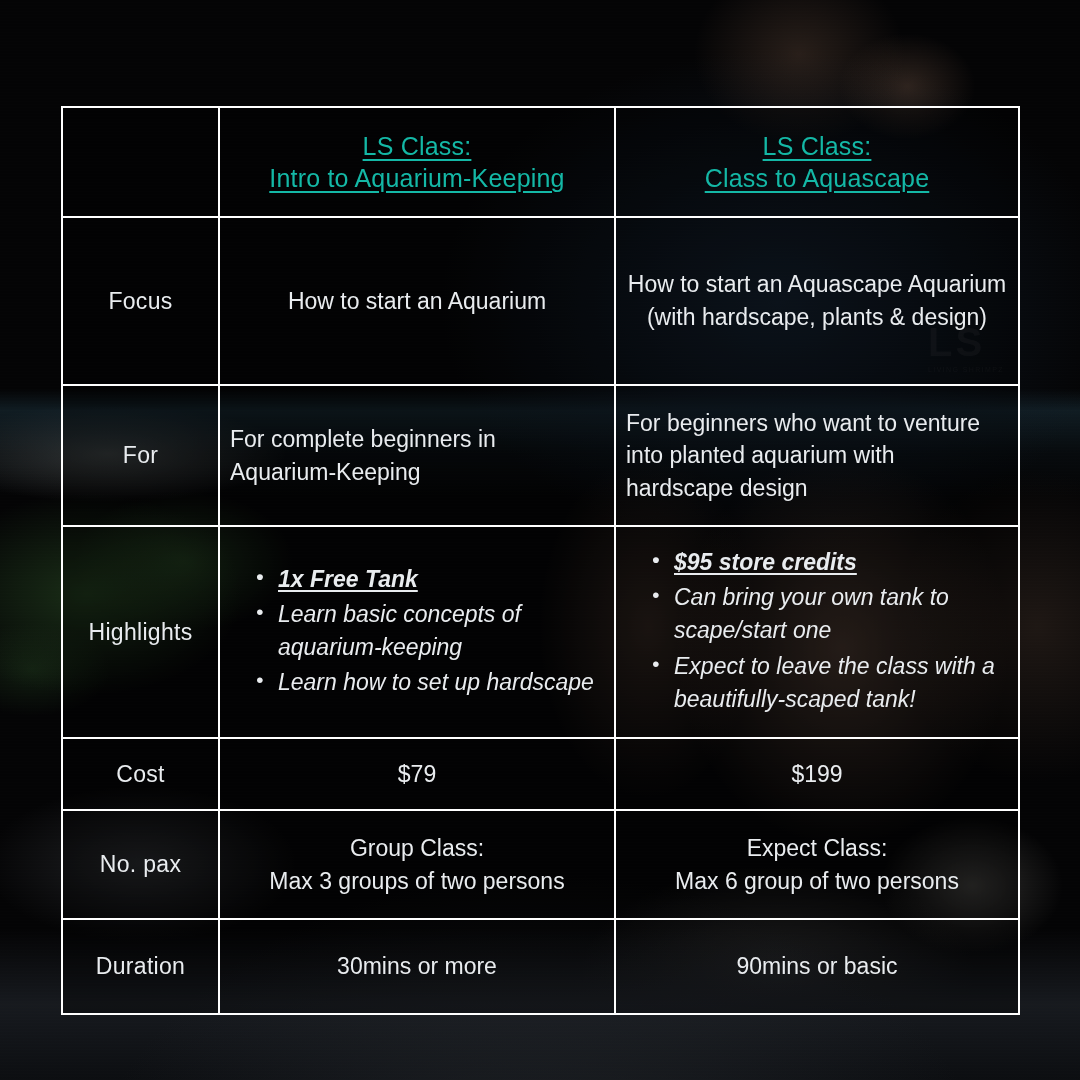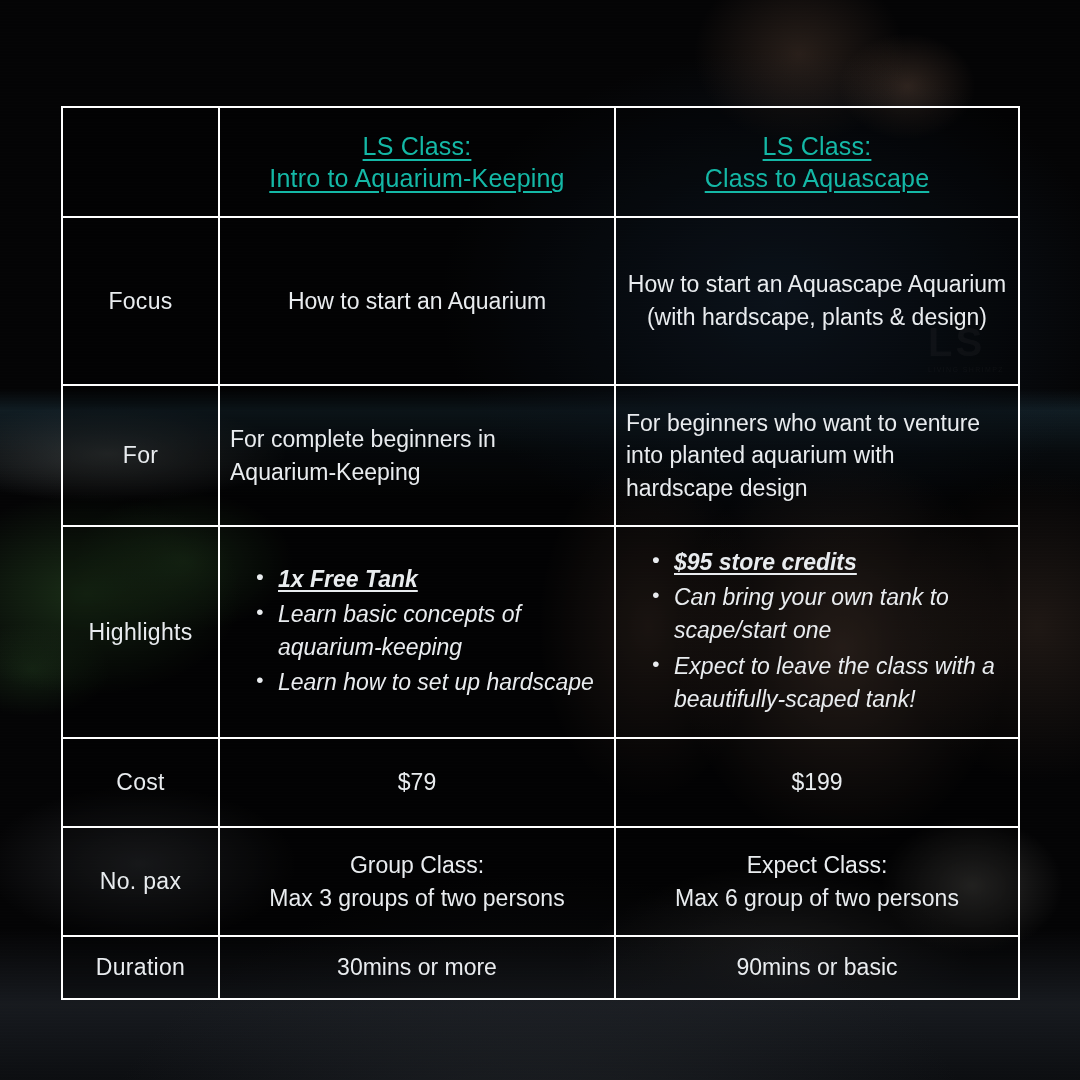--- a/index.html
+++ b/index.html
@@ -177,23 +177,23 @@
   ul.hl-list li.emphasis .hl-text {
     text-decoration: underline;
     text-underline-offset: 3px;
   }
 
   
   .r-header   { height: 110px; }
   .r-focus    { height: 168px; }
   .r-for      { height: 141px; }
   .r-high     { height: 212px; }
-  .r-cost     { height: 89px;  }
+  .r-cost     { height: 72px;  }
   .r-pax      { height: 109px; margin-left: 40px; }
-  .r-duration { height: 63px; margin-left: 13px;  }
+  .r-duration { height: 95px; margin-left: 13px;  }
 </style>
 </head>
 <body>
 
 <div id="bg-photo"></div>
 <div id="bg-grain"></div>
 
 <div id="watermark">
   <div class="wm-mark">LS</div>
   <div class="wm-sub">LIVING SHRIMPZ</div>

